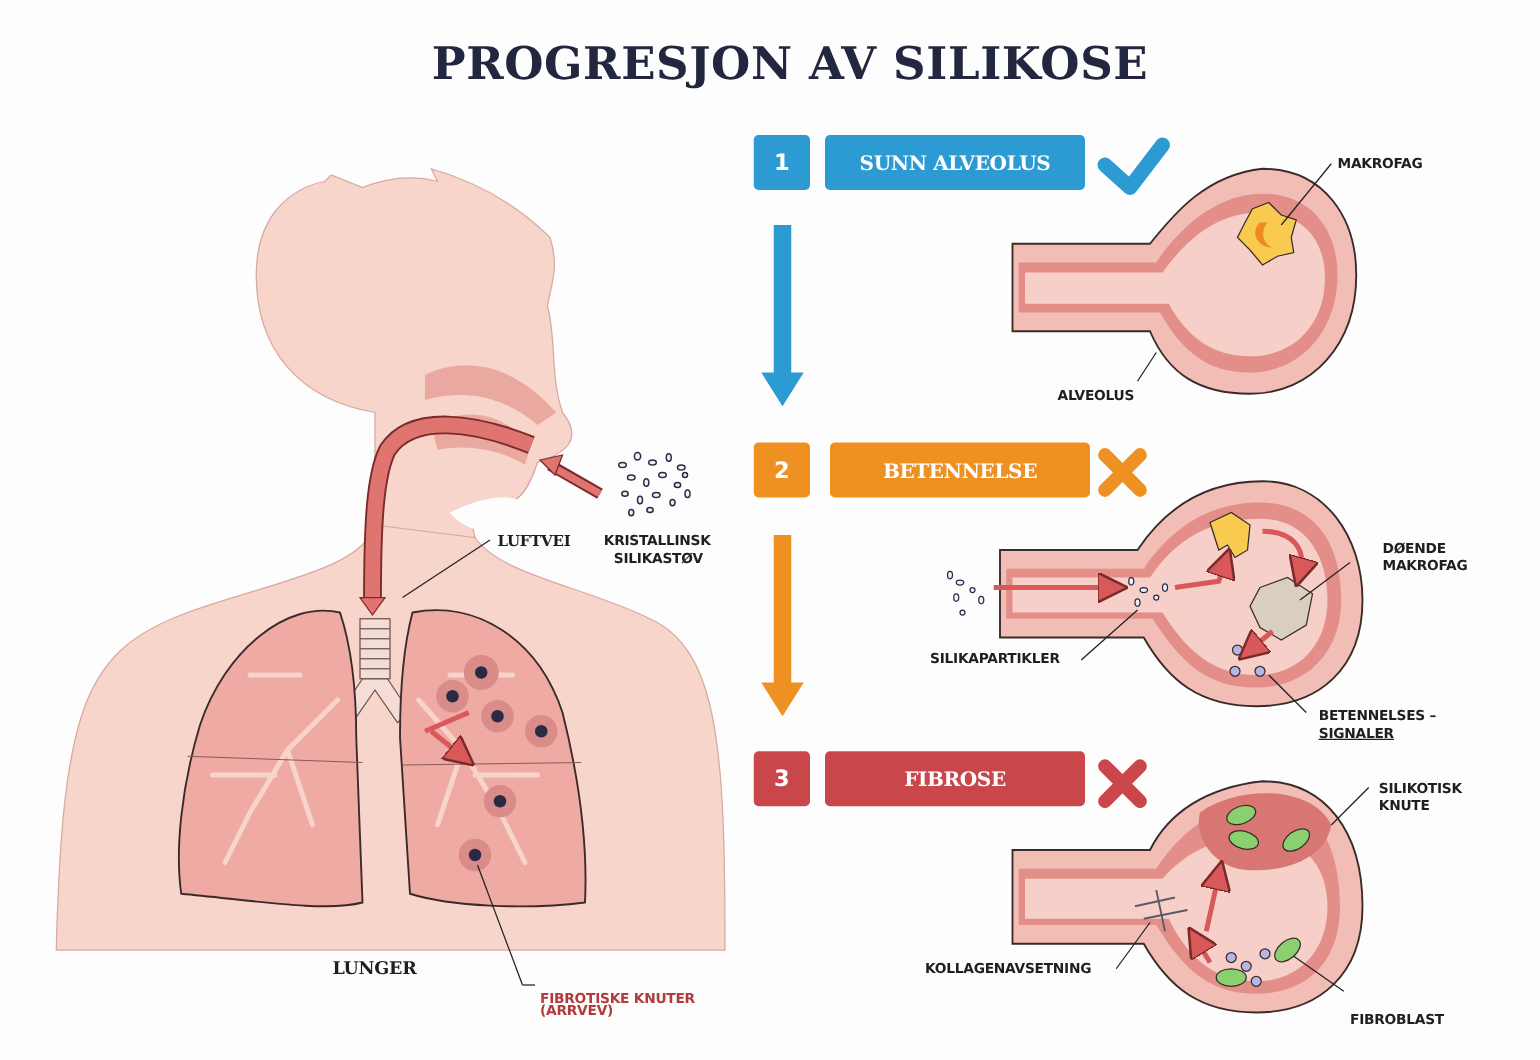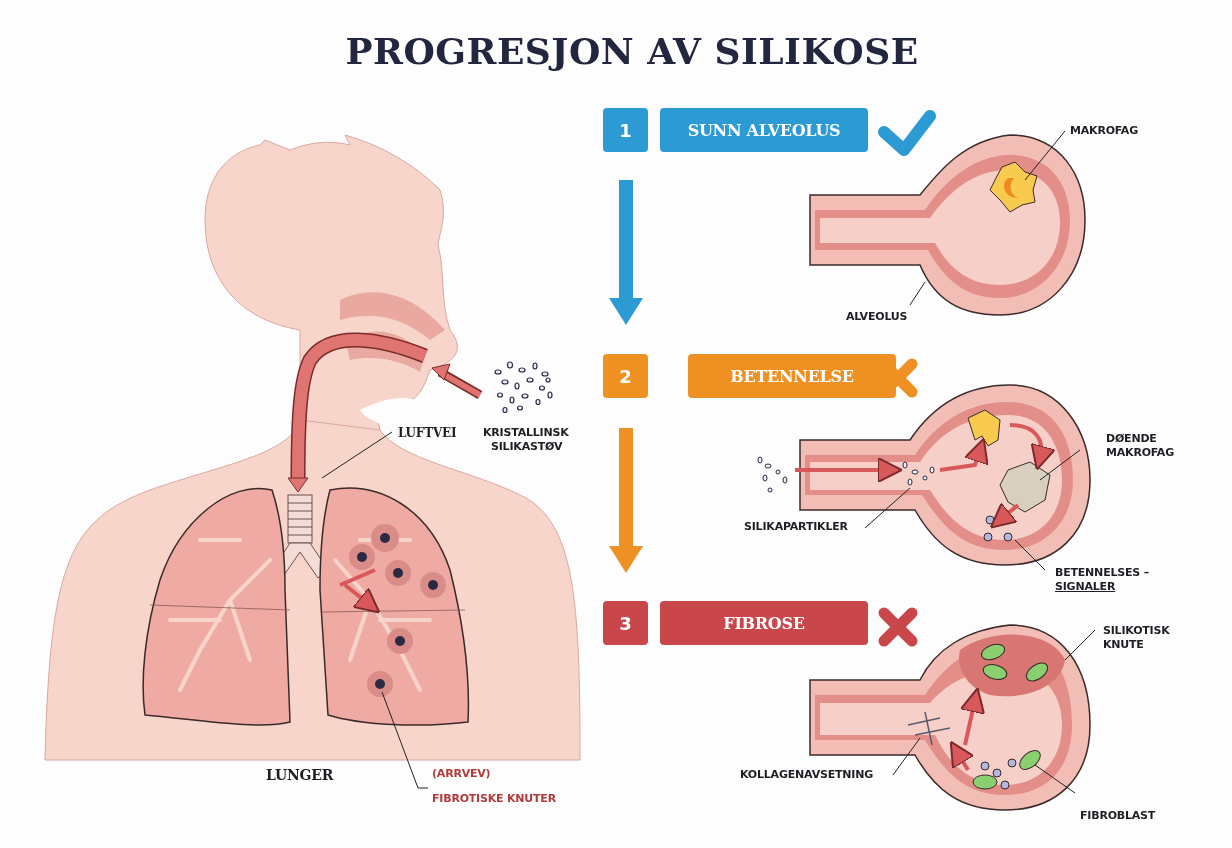--- a/index.html
+++ b/index.html
@@ -195,21 +195,21 @@
     <line x1="920" y1="738" x2="893" y2="775" stroke="#222"></line>
     <line x1="1035" y1="765" x2="1075" y2="793" stroke="#222"></line>
     <line x1="1065" y1="660" x2="1095" y2="630" stroke="#222"></line>
   </g>
 </svg>
 
 <div class="num blue" style="left:603px;top:108px;">1</div>
 <div class="stage blue" style="left:660px;top:108px;">SUNN ALVEOLUS</div>
 
 <div class="num orange" style="left:603px;top:354px;">2</div>
-<div class="stage orange" style="left:688px;top:354px;text-align:center;">BETENNELSE</div>
+<div class="stage orange" style="left:664px;top:354px;text-align:center;">BETENNELSE</div>
 
 <div class="num red-bg" style="left:603px;top:601px;">3</div>
 <div class="stage red-bg" style="left:660px;top:601px;">FIBROSE</div>
 
 <div class="lbl" style="left:1070px;top:124px;">MAKROFAG</div>
 <div class="lbl" style="left:846px;top:299px;margin-top:11px;">ALVEOLUS</div>
 
 <div class="lbl" style="left:1106px;top:432px;">DØENDE</div>
 <div class="lbl" style="left:1106px;top:446px;">MAKROFAG</div>
 <div class="lbl" style="left:744px;top:520px;">SILIKAPARTIKLER</div>
@@ -219,13 +219,13 @@
 <div class="lbl" style="left:1103px;top:624px;">SILIKOTISK</div>
 <div class="lbl" style="left:1103px;top:638px;">KNUTE</div>
 <div class="lbl" style="left:740px;top:768px;">KOLLAGENAVSETNING</div>
 <div class="lbl" style="left:1080px;top:787px;margin-top:22px;">FIBROBLAST</div>
 
 <div class="lbl serif" style="left:398px;top:426px;font-size:12px;text-align:center;">LUFTVEI</div>
 <div class="lbl" style="left:483px;top:426px;">KRISTALLINSK</div>
 <div class="lbl" style="left:491px;top:440px;text-align:right;">SILIKASTØV</div>
 <div class="lbl serif" style="left:266px;top:720px;margin-top:48px;">LUNGER</div>
 <div class="lbl red" style="left:432px;top:792px;">FIBROTISKE KNUTER</div>
-<div class="lbl red" style="left:432px;top:767px;">(ARRVEV)</div>
+<div class="lbl red" style="left:432px;top:802px;">(ARRVEV)</div>
 
 </body></html>

